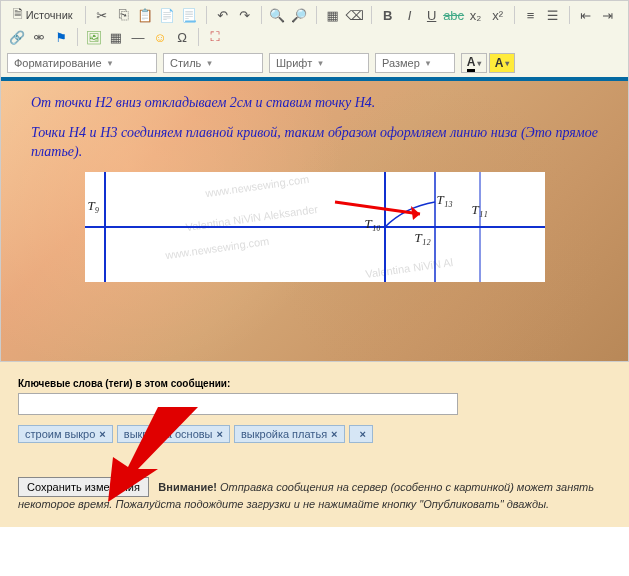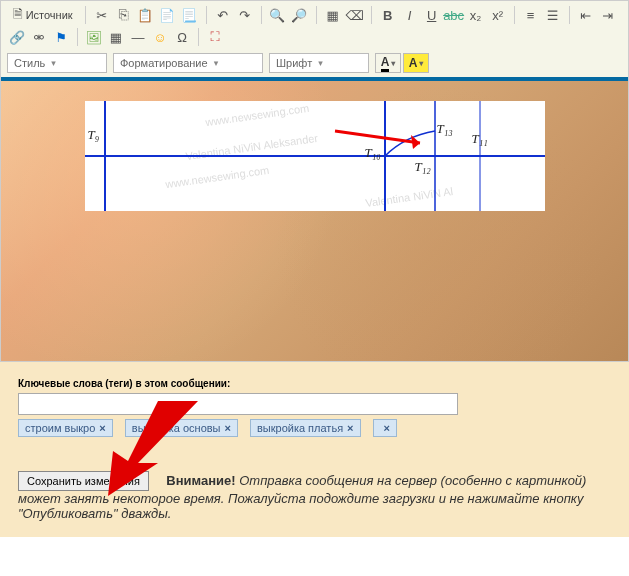--- a/index.html
+++ b/index.html
@@ -39,27 +39,27 @@
   .diagram .lbl { position: absolute; font-style: italic; font-family: 'Times New Roman', serif; font-size: 13px; color: #222; }
   
   .below-editor { background: #f9e8c4; padding: 16px 18px; }
   .spell-check { margin-bottom: 16px; font-size: 12px; }
   .spell-check a { color: #5a7aa8; text-decoration: underline; cursor: pointer; }
   .btn-check { background: #eee; border: 1px solid #999; padding: 2px 8px; font-size: 11px; cursor: pointer; margin-left: 6px; }
   
   .tags-section { margin-bottom: 14px; }
   .tags-label { font-weight: bold; font-size: 10px; margin-bottom: 4px; }
   .tags-input { width: 440px; height: 22px; border: 1px solid #aaa; background: #fff; padding: 2px 4px; font-size: 12px; }
-  .tags-list { margin-top: 4px; display: flex; flex-wrap: wrap; gap: 12px; align-items: flex-end; }
+  .tags-list { margin-top: 10px; display: flex; flex-wrap: wrap; gap: 4px; align-items: flex-end; }
   .tag { background: #d6e6f5; border: 1px solid #9bb8d3; color: #3a5a85; padding: 2px 6px; font-size: 11px; display: inline-flex; align-items: center; }
   .tag .tag-x { margin-left: 4px; color: #3a5a85; cursor: pointer; font-weight: bold; }
   
   .submit-row { position: relative; padding-top: 20px; }
   .btn-save { background: #eee; border: 1px solid #888; padding: 3px 8px; font-size: 11px; cursor: pointer; }
-  .warning-text { font-size: 13px; font-style: italic; color: #333; margin-left: 14px; }
+  .warning-text { font-size: 11px; font-style: italic; color: #333; margin-left: 6px; }
   .warning-text b { font-style: normal; }
   
   .big-arrow { position: absolute; top: -60px; left: 50px; }
 </style>
 </head>
 <body>
 
 <div class="editor-wrap">
   <div class="toolbar">
     <div class="toolbar-row">
@@ -100,32 +100,35 @@
       <span class="tb-sep"></span>
       <span class="tb-btn" style="color:#6a4">🖼</span>
       <span class="tb-btn">▦</span>
       <span class="tb-btn">—</span>
       <span class="tb-btn" style="color:#fa0">☺</span>
       <span class="tb-btn">Ω</span>
       <span class="tb-sep"></span>
       <span class="tb-btn" style="color:#c44">⛶</span>
     </div>
     <div class="toolbar-row" style="margin-top:4px">
+      <span class="dropdown dd-format">Форматирование</span>
       <span class="dropdown dd-style">Стиль</span>
-      <span class="dropdown dd-format">Форматирование</span>
       <span class="dropdown dd-font">Шрифт</span>
+      <span class="dropdown dd-size">Размер</span>
       <span class="color-btn color-a1">
           <span>A</span>
         </span>
       <span class="color-btn color-a2">A</span>
     </div>
   </div>
 
   <div class="content-area">
     <div class="content-inner">
+      <p>От точки Н2 вниз откладываем 2см и ставим точку Н4.</p>
+      <p>Точки Н4 и Н3  соединяем плавной кривой, таким образом оформляем линию низа (Это прямое платье).</p>
       <div class="diagram">
         <span class="watermark" style="top:8px;left:120px">www.newsewing.com</span>
         <span class="watermark" style="top:40px;left:100px">Valentina NiViN Aleksander</span>
         <span class="watermark" style="top:70px;left:80px">www.newsewing.com</span>
         <span class="watermark" style="top:90px;left:280px">Valentina NiViN Al</span>
         <svg width="460" height="110">
           <line x1="0" y1="55" x2="460" y2="55" stroke="#1030d0" stroke-width="2"></line>
           <line x1="20" y1="0" x2="20" y2="110" stroke="#1030d0" stroke-width="2"></line>
           <line x1="300" y1="0" x2="300" y2="110" stroke="#1030d0" stroke-width="2"></line>
           <line x1="350" y1="0" x2="350" y2="110" stroke="#1030d0" stroke-width="1.5"></line>

